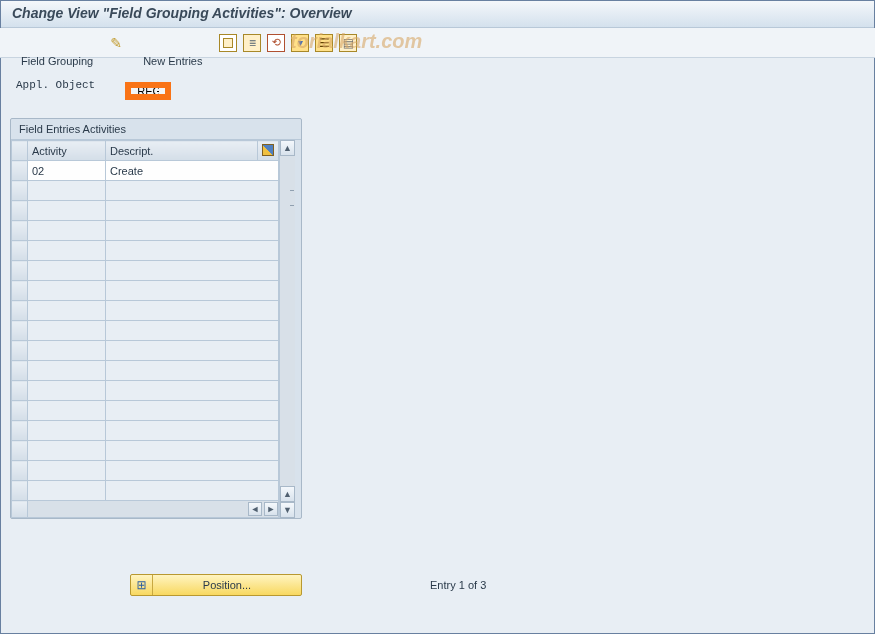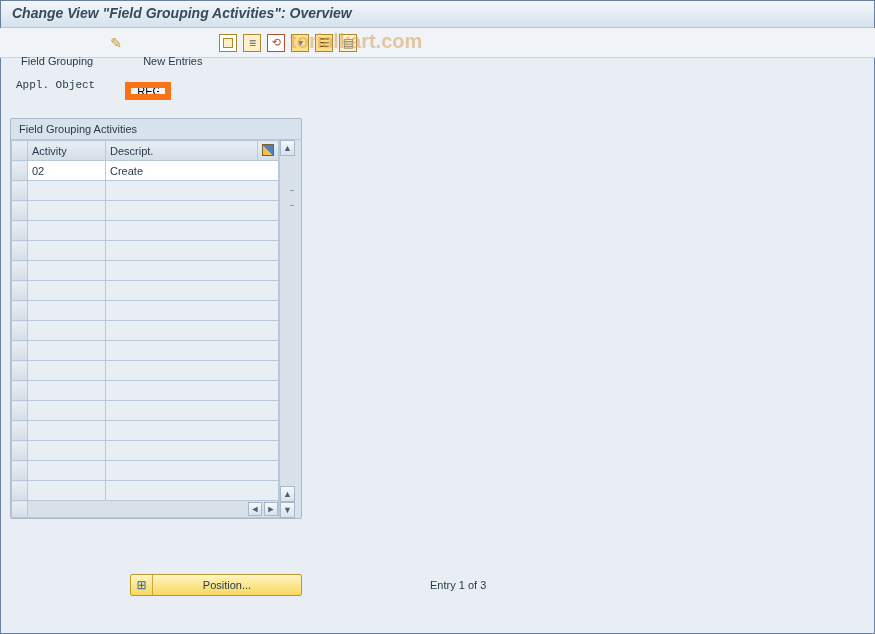--- a/index.html
+++ b/index.html
@@ -74,20 +74,21 @@
     .ic-all::after{content:"☰";color:#604000;}
     .ic-bc     { background:#fff0c8;border:1px solid #a88828;color:#707070;}
     .ic-bc::after{content:"▤";}
     
     .watermark {
       position: absolute;
       left: 290px;
       top: 2px;
       font-size: 20px;
       font-weight: bold;
+      font-style: italic;
       color: #d8a868;
       opacity: 0.6;
       pointer-events: none;
     }
     
     
     .content {
       padding: 12px 10px;
     }
     .field-row {
@@ -262,21 +263,21 @@
 </div>
 
 <div class="content">
 
   <div class="field-row">
     <span class="field-label">Appl. Object</span>
     <input class="field-input" readonly="" value="REGC" style="">
   </div>
 
   <div class="table-panel">
-    <div class="panel-title">Field Grouping Activities</div>
+    <div class="panel-title">Field Entries Activities</div>
     <div class="grid-wrap">
       <table class="grid">
         <thead>
           <tr>
             <th class="col-sel"></th>
             <th class="col-act">Activity</th>
             <th class="col-desc">Descript.</th>
             <th class="col-cfg"><span class="cfg-icon"></span></th>
           </tr>
         </thead>

